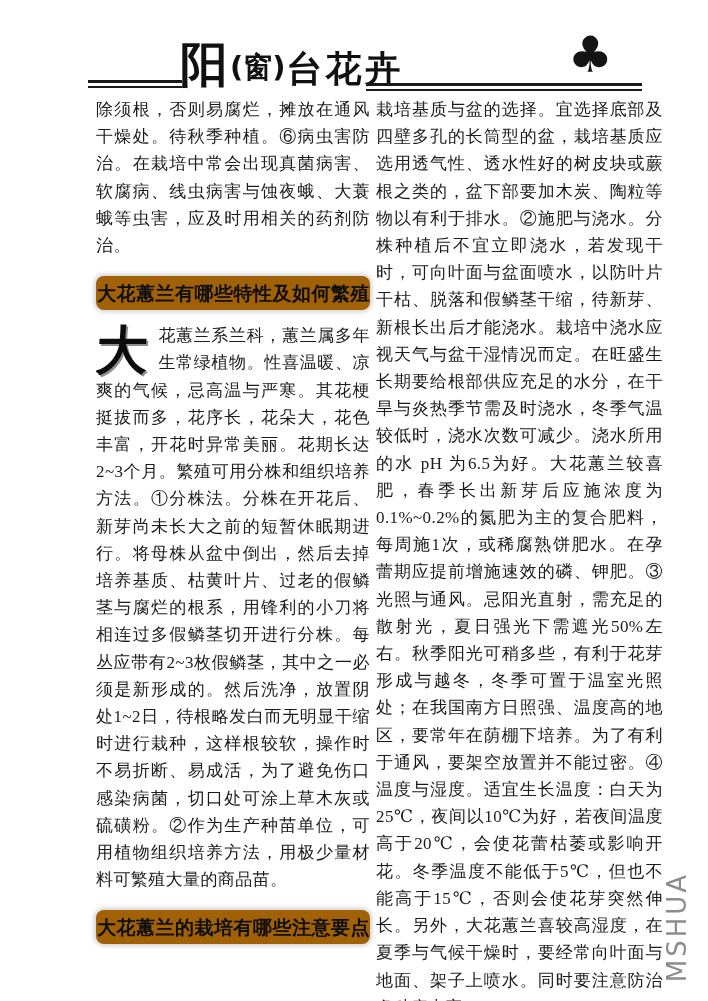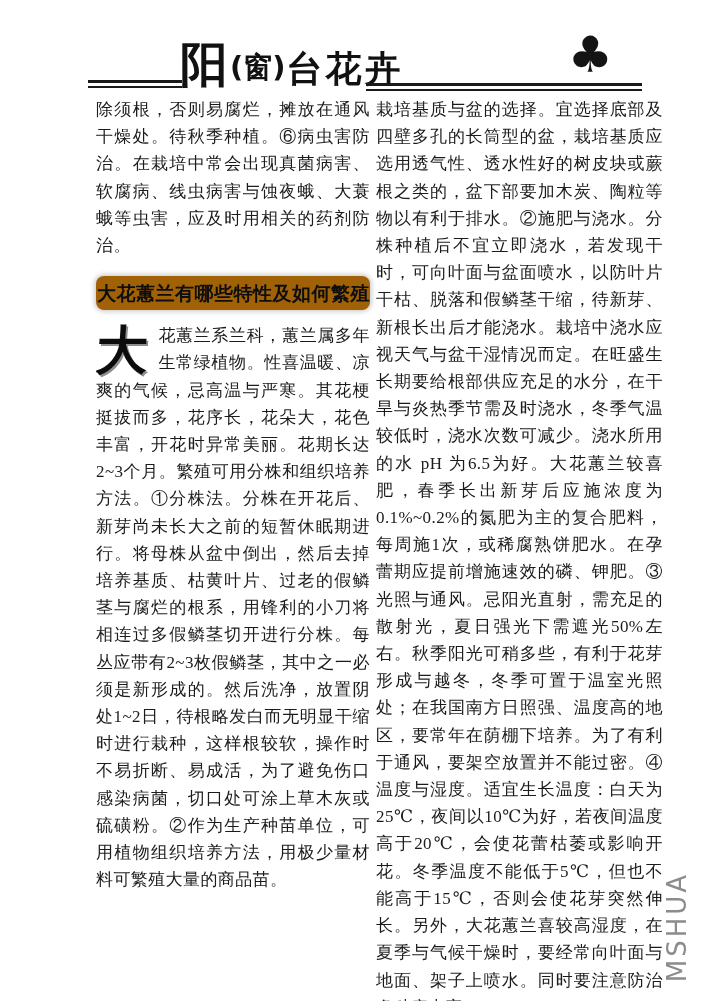--- a/index.html
+++ b/index.html
@@ -114,20 +114,21 @@
   <div class="ornament">♣</div>
 
   <div class="col col-left">
     <p class="body-text">除须根，否则易腐烂，摊放在通风干燥处。待秋季种植。⑥病虫害防治。在栽培中常会出现真菌病害、软腐病、线虫病害与蚀夜蛾、大蓑蛾等虫害，应及时用相关的药剂防治。</p>
 
 
     <div class="qbar">大花蕙兰有哪些特性及如何繁殖</div>
 
     <p class="body-text para-block"><span class="dropcap">大</span><span>花蕙兰系兰科，蕙兰属多年生常绿植物。性喜温暖、凉爽的气候，忌高温与严寒。其花梗挺拔而多，花序长，花朵大，花色丰富，开花时异常美丽。花期长达2~3个月。繁殖可用分株和组织培养方法。①分株法。分株在开花后、新芽尚未长大之前的短暂休眠期进行。将母株从盆中倒出，然后去掉培养基质、枯黄叶片、过老的假鳞茎与腐烂的根系，用锋利的小刀将相连过多假鳞茎切开进行分株。每丛应带有2~3枚假鳞茎，其中之一必须是新形成的。然后洗净，放置阴处1~2日，待根略发白而无明显干缩时进行栽种，这样根较软，操作时不易折断、易成活，为了避免伤口感染病菌，切口处可涂上草木灰或硫磺粉。②作为生产种苗单位，可用植物组织培养方法，用极少量材料可繁殖大量的商品苗。</span></p>
 
+    <div class="qbar">大花蕙兰的栽培有哪些注意要点</div>
 
   </div>
 
   <div class="col col-right">
     <p class="body-text">栽培基质与盆的选择。宜选择底部及四壁多孔的长筒型的盆，栽培基质应选用透气性、透水性好的树皮块或蕨根之类的，盆下部要加木炭、陶粒等物以有利于排水。②施肥与浇水。分株种植后不宜立即浇水，若发现干时，可向叶面与盆面喷水，以防叶片干枯、脱落和假鳞茎干缩，待新芽、新根长出后才能浇水。栽培中浇水应视天气与盆干湿情况而定。在旺盛生长期要给根部供应充足的水分，在干旱与炎热季节需及时浇水，冬季气温较低时，浇水次数可减少。浇水所用的水 pH 为6.5为好。大花蕙兰较喜肥，春季长出新芽后应施浓度为0.1%~0.2%的氮肥为主的复合肥料，每周施1次，或稀腐熟饼肥水。在孕蕾期应提前增施速效的磷、钾肥。③光照与通风。忌阳光直射，需充足的散射光，夏日强光下需遮光50%左右。秋季阳光可稍多些，有利于花芽形成与越冬，冬季可置于温室光照处；在我国南方日照强、温度高的地区，要常年在荫棚下培养。为了有利于通风，要架空放置并不能过密。④温度与湿度。适宜生长温度：白天为25℃，夜间以10℃为好，若夜间温度高于20℃，会使花蕾枯萎或影响开花。冬季温度不能低于5℃，但也不能高于15℃，否则会使花芽突然伸长。另外，大花蕙兰喜较高湿度，在夏季与气候干燥时，要经常向叶面与地面、架子上喷水。同时要注意防治多种病虫害。</p>
   </div>
 
   <div class="watermark">MSHUA</div>
 
 </div>

